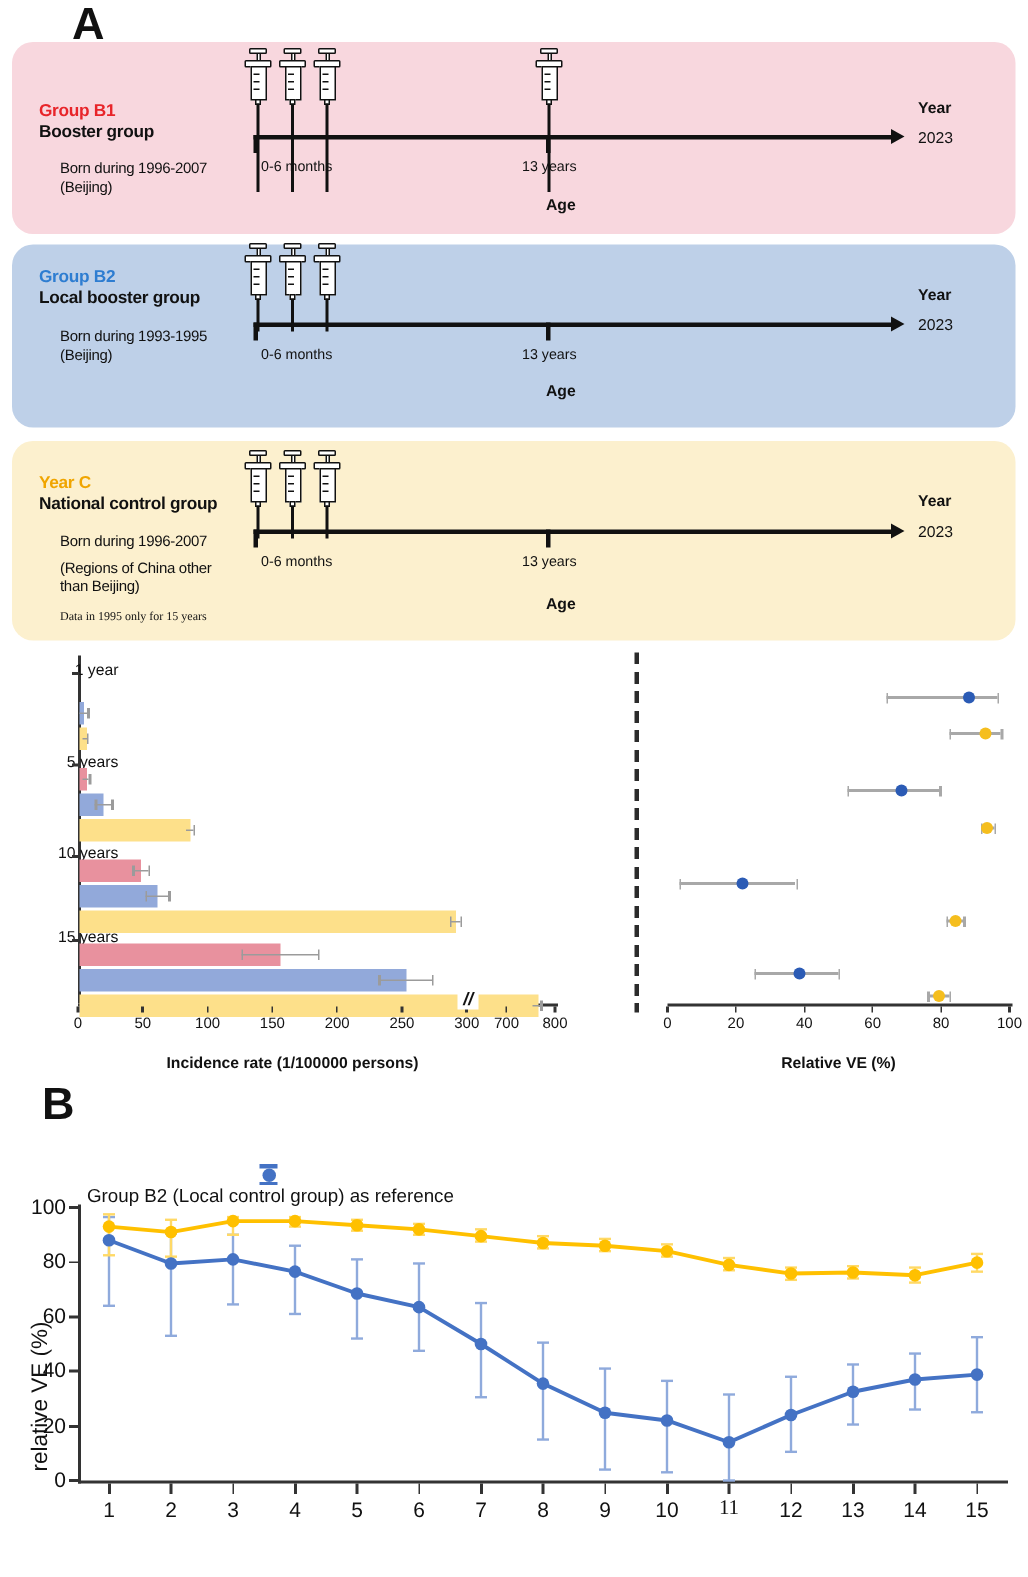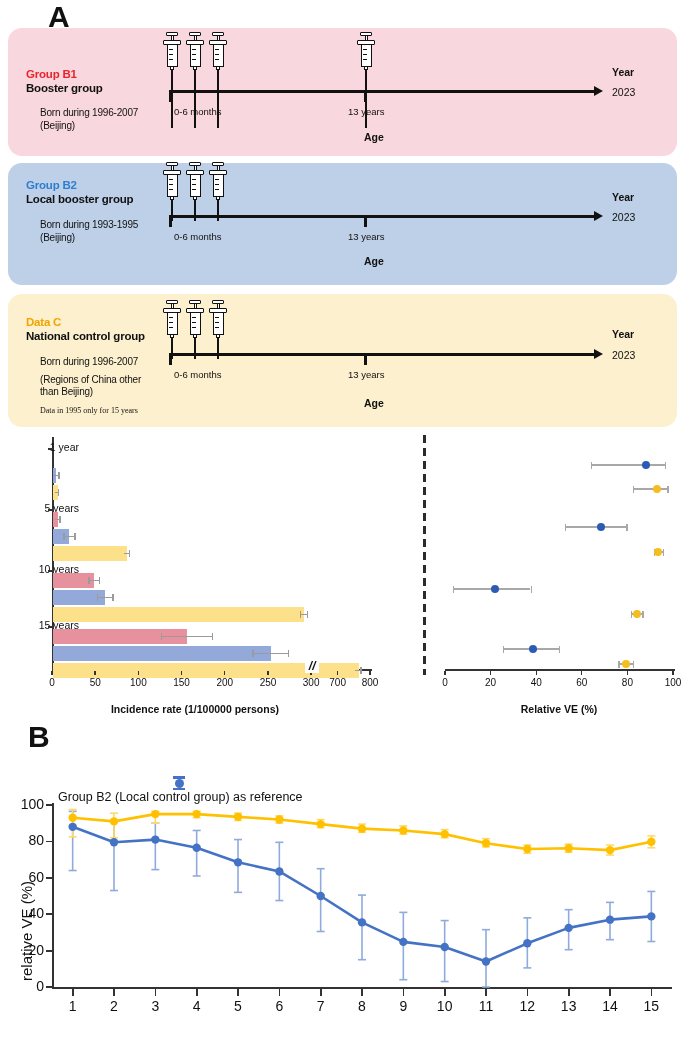--- a/index.html
+++ b/index.html
@@ -185,21 +185,21 @@
   <div class="tl-tick" style="left:161px;top:52px;height:12px;"></div>
   <div class="tl-tick" style="left:356px;top:52px;height:12px;"></div>
   <div class="tl-cap" style="left:166px;top:68px;">0-6 months</div>
   <div class="tl-cap" style="left:340px;top:68px;">13 years</div>
   <div class="tl-age" style="left:356px;top:92px;">Age</div>
   <div class="tl-year" style="left:604px;top:28px;">Year</div>
   <div class="tl-yearval" style="left:604px;top:48px;">2023</div>
 </div>
 
 <div class="group-card g-c">
-  <div class="grp-tag" style="top:22px;color:#F0A500;">Data C</div>
+  <div class="grp-tag" style="top:22px;color:#F0A500;">Year C</div>
   <div class="grp-sub" style="top:36px;">National control group</div>
   <div class="grp-born" style="top:61px;">Born during 1996-2007</div>
   <div class="grp-born" style="top:79px;">(Regions of China other</div>
   <div class="grp-born" style="top:91px;">than Beijing)</div>
   <div class="grp-note" style="top:112px;">Data in 1995 only for 15 years</div>
 
   <div class="syr" style="left:155px;top:6px;">
     <div class="plunger-top"></div>
     <div class="plunger-rod"></div>
     <div class="flange"></div>
@@ -403,21 +403,21 @@
     <div class="b-xtick" style="left:259.3333333333333px;top:226px;width:40px;">6</div>
     <div class="b-tick" style="left:319.8666666666667px;top:217px;width:1.8px;height:7px;background:#333;"></div>
     <div class="b-xtick" style="left:300.6666666666667px;top:226px;width:40px;">7</div>
     <div class="b-tick" style="left:361.2px;top:217px;width:1.8px;height:7px;background:#333;"></div>
     <div class="b-xtick" style="left:342px;top:226px;width:40px;">8</div>
     <div class="b-tick" style="left:402.5333333333333px;top:217px;width:1.8px;height:7px;background:#333;"></div>
     <div class="b-xtick" style="left:383.3333333333333px;top:226px;width:40px;">9</div>
     <div class="b-tick" style="left:443.8666666666666px;top:217px;width:1.8px;height:7px;background:#333;"></div>
     <div class="b-xtick" style="left:424.66666666666663px;top:226px;width:40px;">10</div>
     <div class="b-tick" style="left:485.2px;top:217px;width:1.8px;height:7px;background:#333;"></div>
-    <div class="b-xtick" style="left:466px;top:226px;width:40px;">11</div>
+    <div class="b-xtick" style="left:466px;top:226px;width:40px;font-family:Liberation Serif, serif;">11</div>
     <div class="b-tick" style="left:526.5333333333334px;top:217px;width:1.8px;height:7px;background:#333;"></div>
     <div class="b-xtick" style="left:507.33333333333337px;top:226px;width:40px;">12</div>
     <div class="b-tick" style="left:567.8666666666668px;top:217px;width:1.8px;height:7px;background:#333;"></div>
     <div class="b-xtick" style="left:548.6666666666667px;top:226px;width:40px;">13</div>
     <div class="b-tick" style="left:609.2px;top:217px;width:1.8px;height:7px;background:#333;"></div>
     <div class="b-xtick" style="left:590px;top:226px;width:40px;">14</div>
     <div class="b-tick" style="left:650.5333333333334px;top:217px;width:1.8px;height:7px;background:#333;"></div>
     <div class="b-xtick" style="left:631.3333333333334px;top:226px;width:40px;">15</div>
     <svg class="bseries" width="685" height="279">
       <line x1="72.66666666666667" x2="72.66666666666667" y1="39.370000000000005" y2="98.52" stroke="#8FAADC" stroke-width="1.6"></line>

